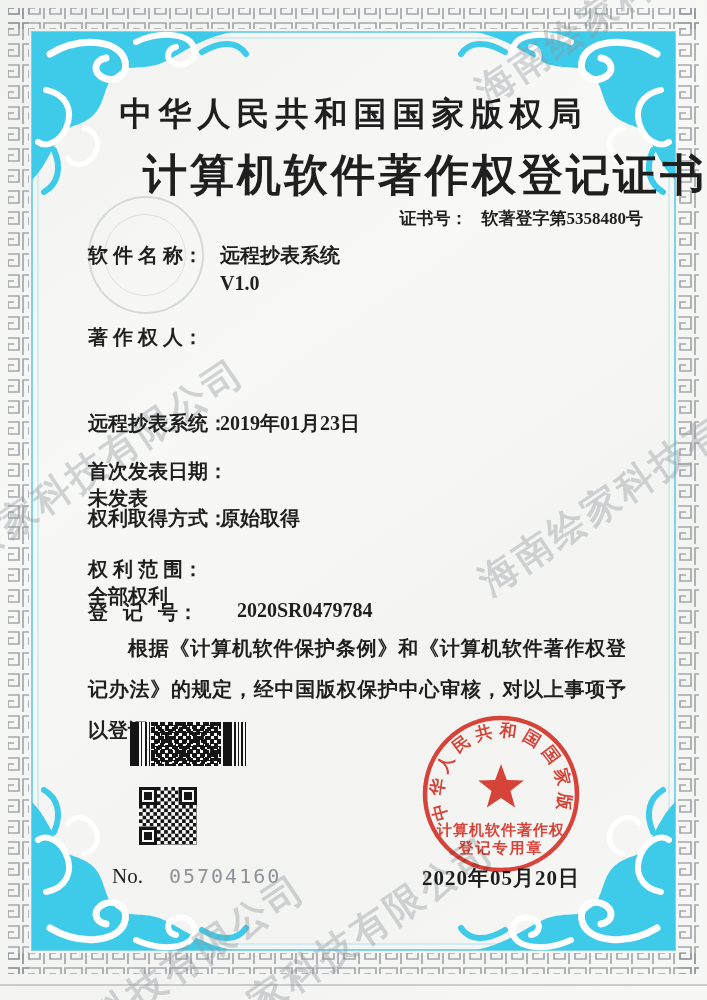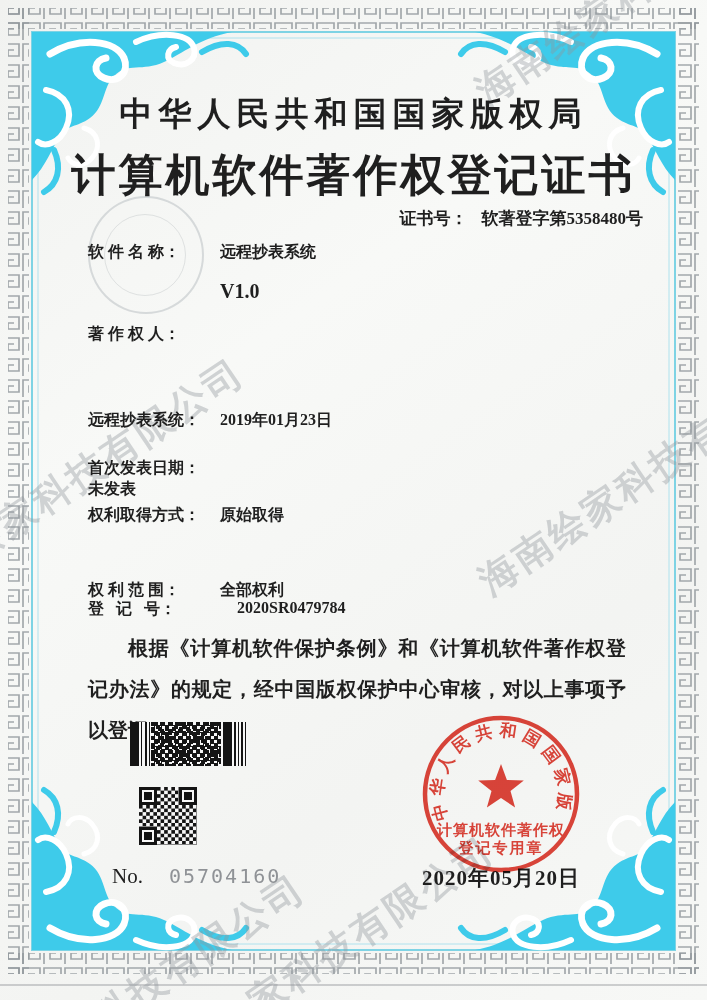--- a/index.html
+++ b/index.html
@@ -14,28 +14,28 @@
     font-size:38px;letter-spacing:3px;font-weight:600;color:#8f959b;opacity:.38;
     transform:rotate(-34deg);transform-origin:0 50%;line-height:38px;
   }
   .emboss{position:absolute;left:88px;top:196px;width:112px;height:114px;z-index:2;
     border:2px solid rgba(170,176,180,.42);border-radius:50%;}
   .emboss-inner{position:absolute;left:104px;top:214px;width:80px;height:80px;z-index:2;
     border:1px solid rgba(170,176,180,.32);border-radius:50%;}
   .content{position:absolute;inset:0;z-index:4;}
   .title1{position:absolute;top:92px;left:0;right:0;text-align:center;
     font-size:33px;font-weight:600;letter-spacing:6px;}
-  .title2{position:absolute;top:146px;left:0;right:0;text-align:center;
+  .title2{position:absolute;top:146px;left:0;right:0;text-align:right;
     font-size:44px;font-weight:700;letter-spacing:3px;}
   .certno{position:absolute;top:207px;right:64px;font-size:17px;font-weight:700;white-space:nowrap;}
   .certno .cn-label{margin-right:14px;}
-  .row{position:absolute;left:88px;display:flex;font-size:16px;font-weight:700;white-space:nowrap;}
+  .row{position:absolute;left:88px;display:flex;font-size:20px;font-weight:700;white-space:nowrap;}
   .row .lbl{width:132px;flex:none;white-space:pre;}
   .row .val{font-weight:600;}
-  .version{position:absolute;left:220px;top:272px;font-size:20px;font-weight:600;margin-top:8px;}
+  .version{position:absolute;left:220px;top:272px;font-size:20px;font-weight:600;}
   .statement{position:absolute;left:88px;top:628px;width:538px;font-size:20px;
     line-height:41px;font-weight:600;text-align:justify;text-indent:2em;}
   .barcode{position:absolute;left:130px;top:722px;width:118px;height:44px;display:flex;background:#f7f7f7;}
   .bc-cap{width:7px;background:#141414;flex:none;}
   .bc-left{width:14px;flex:none;
     background:repeating-linear-gradient(90deg,#141414 0 2px,#f7f7f7 2px 4px,#141414 4px 5px,#f7f7f7 5px 8px);}
   .bc-mid{flex:1;background-color:#f7f7f7;
     background-image:repeating-conic-gradient(#151515 0% 25%,rgba(0,0,0,0) 0% 50%),
       repeating-conic-gradient(from 90deg,#151515 0% 22%,rgba(0,0,0,0) 0% 50%);
     background-size:7px 9px,9px 7px;}
@@ -127,21 +127,21 @@
     <div class="row" style="top:458px;flex-direction:column;">
       <span class="lbl">首次发表日期：</span>
       <span class="val">未发表</span>
     </div>
 
     <div class="row" style="top:505px;">
       <span class="lbl">权利取得方式：</span>
       <span class="val">原始取得</span>
     </div>
 
-    <div class="row" style="top:580px;">
+    <div class="row" style="top:556px;flex-direction:column;">
       <span class="lbl">权 利 范 围：</span>
       <span class="val">全部权利</span>
     </div>
 
     <div class="row" style="top:599px;gap:17px;">
       <span class="lbl">登   记   号：</span>
       <span class="val">2020SR0479784</span>
     </div>
 
     <div class="statement">根据《计算机软件保护条例》和《计算机软件著作权登记办法》的规定，经中国版权保护中心审核，对以上事项予以登记。</div>

